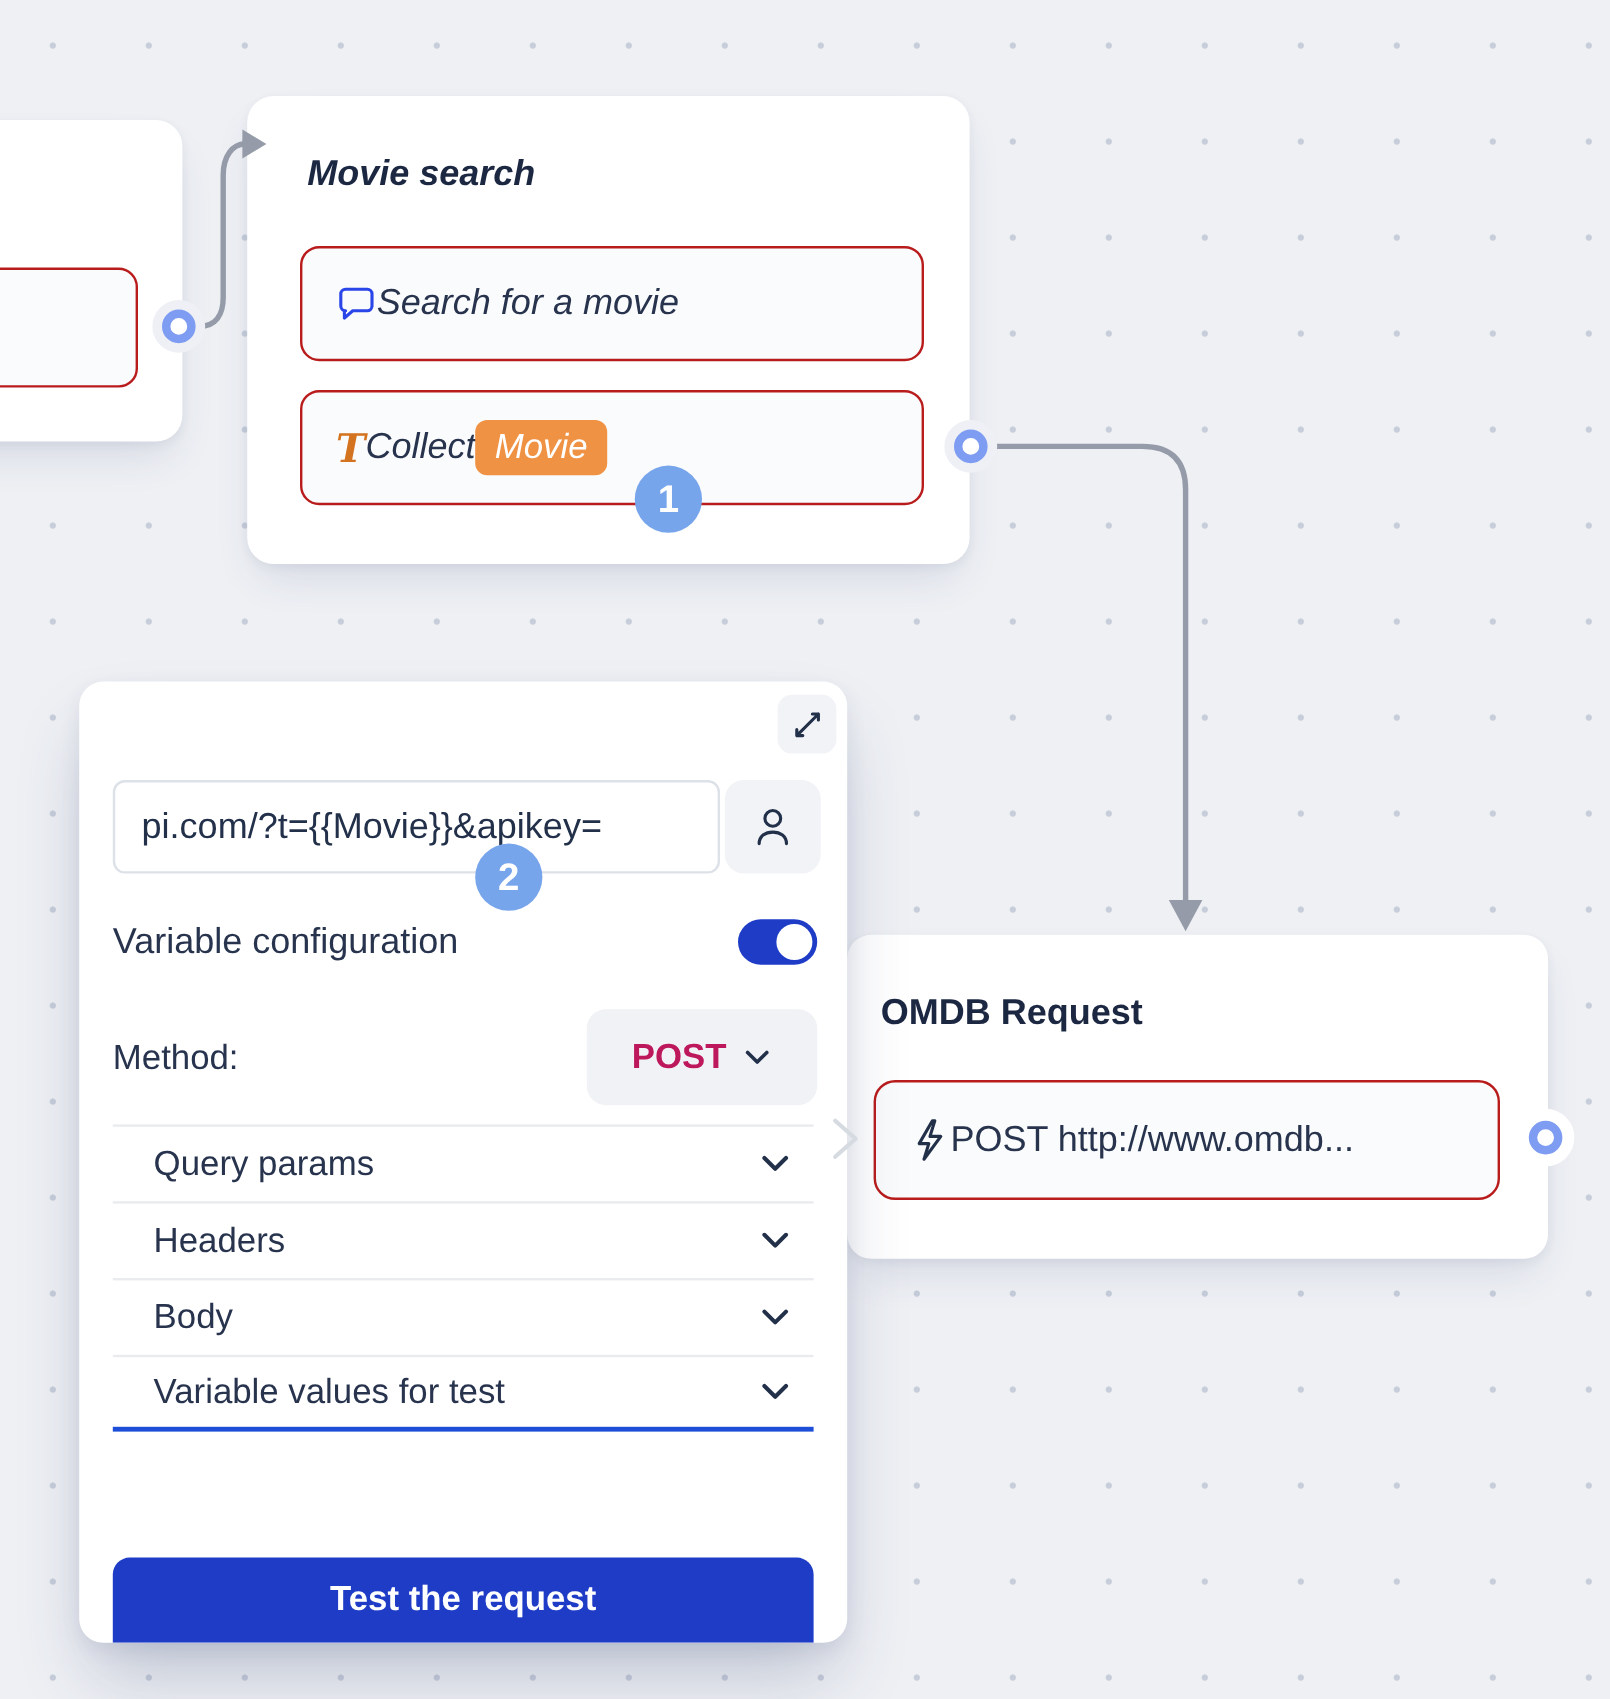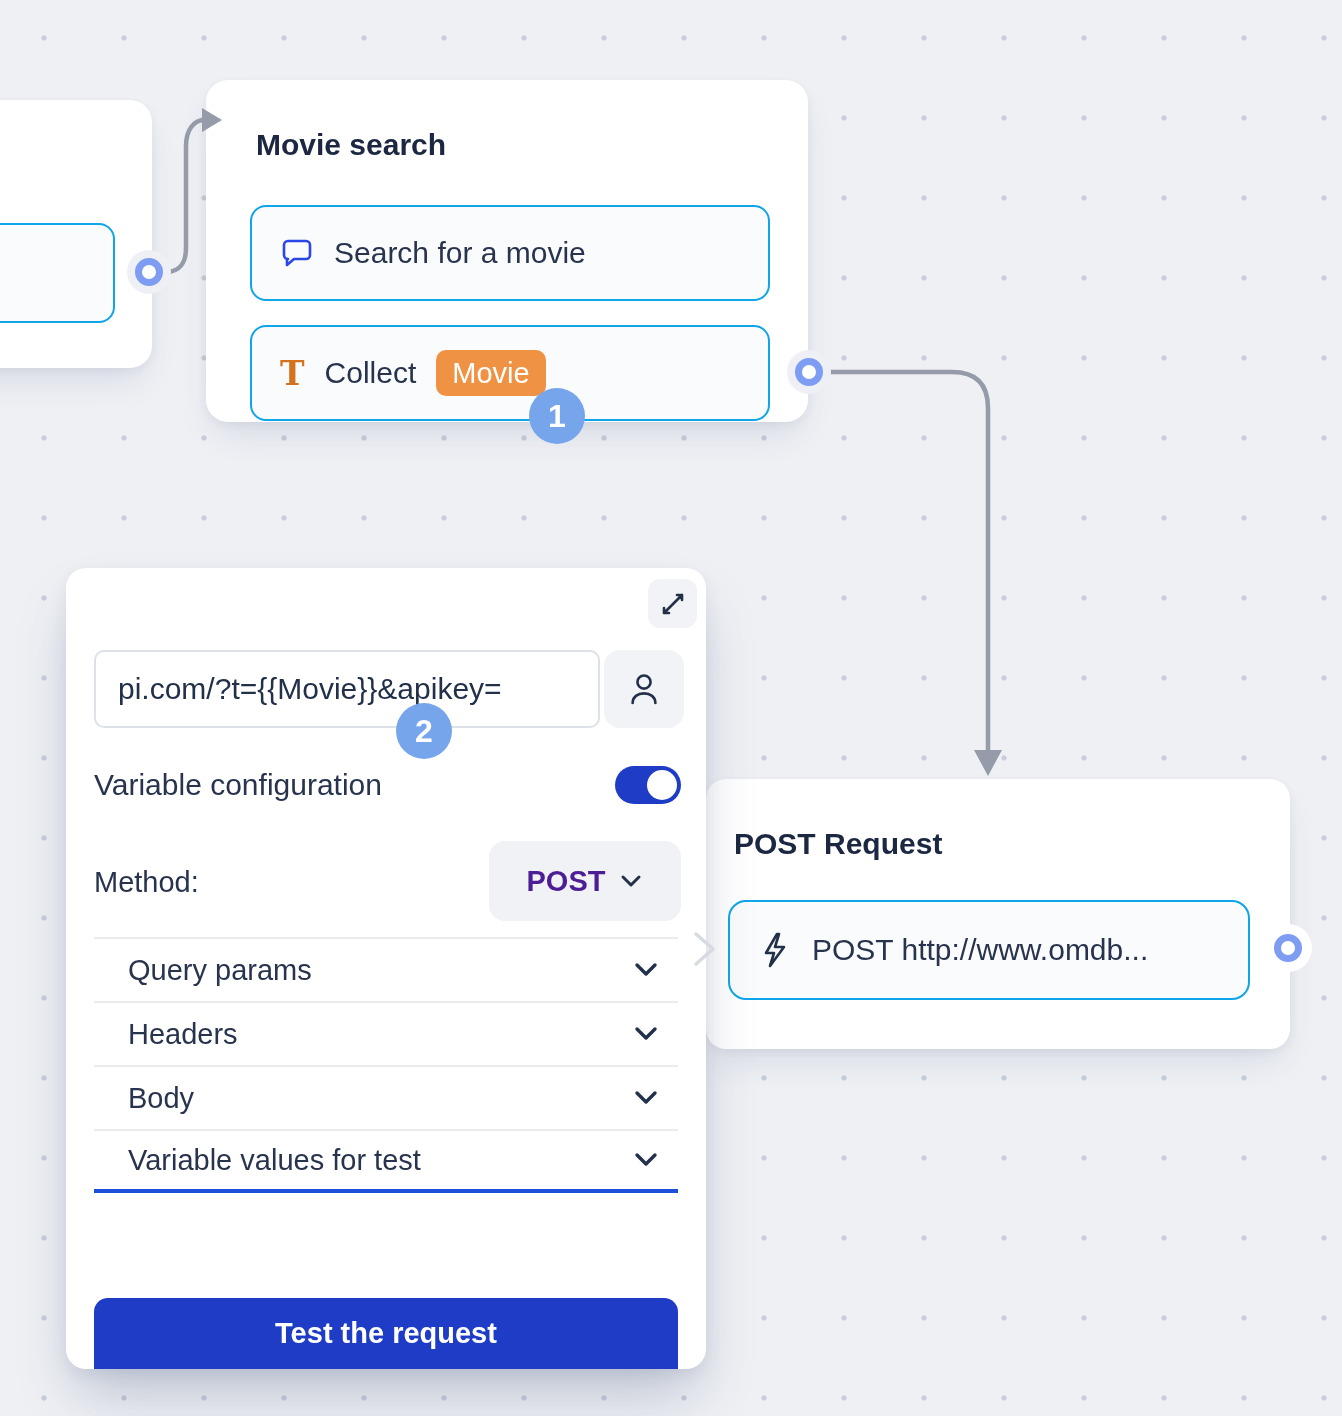--- a/index.html
+++ b/index.html
@@ -11,22 +11,22 @@
     font-family:"Liberation Sans","DejaVu Sans",sans-serif;
     color:#28344e;
   }
   .card{
     position:absolute;background:#fff;border-radius:22px;
     box-shadow:0 18px 36px -10px rgba(50,65,110,.14),0 3px 8px rgba(50,65,110,.06);
     z-index:1;
   }
   .node-title{font-size:30px;font-weight:700;color:#1c2742;position:absolute;white-space:nowrap;}
   .node-item{
-    position:absolute;display:flex;align-items:center;gap:20px;
-    background:#fafbfc;border:2px solid #0ea5e9;border-radius:16px;
+    position:absolute;display:flex;align-items:center;
+    background:#fafbfc;border:2px solid #b91c1c;border-radius:16px;
     padding-left:28px;box-sizing:border-box;font-size:30px;color:#28344e;white-space:nowrap;overflow:hidden;text-align:center;
   }
   .svg-layer{position:absolute;left:0;top:0;z-index:2;pointer-events:none;}
   .port-halo{position:absolute;border-radius:50%;z-index:3;}
   .port-ring{position:absolute;border-radius:50%;background:#fff;border:7px solid #7e9df2;box-sizing:border-box;z-index:3;}
   .step-badge{
     position:absolute;width:56px;height:56px;border-radius:50%;background:#77a5ec;
     color:#fff;font-size:32px;font-weight:700;display:flex;align-items:center;justify-content:center;
     z-index:5;
   }
@@ -44,21 +44,21 @@
     border:2px solid #dde1e8;border-radius:10px;background:#fff;display:flex;align-items:center;
     padding:0 6px 0 22px;font-size:30px;color:#22304a;white-space:nowrap;overflow:hidden;
   }
   .panel-label{position:absolute;left:28px;font-size:29px;color:#28344e;white-space:nowrap;}
   .toggle{
     position:absolute;left:549px;top:198px;width:66px;height:38px;border-radius:19px;background:#1e3cc6;
   }
   .toggle .knob{position:absolute;right:4px;top:4px;width:30px;height:30px;border-radius:50%;background:#fff;}
   .method-select{
     position:absolute;left:423px;top:273px;width:192px;height:80px;border-radius:16px;background:#f1f2f5;
-    display:flex;align-items:center;justify-content:center;gap:14px;font-size:29px;font-weight:600;color:#4c1d95;cursor:pointer;
+    display:flex;align-items:center;justify-content:center;gap:14px;font-size:29px;font-weight:600;color:#be185d;cursor:pointer;
   }
   .sections{position:absolute;left:28px;top:369px;width:584px;}
   .section-row{
     height:64px;border-top:2px solid #e9ebef;display:flex;align-items:center;justify-content:space-between;
     padding:0 18px 0 34px;box-sizing:border-box;font-size:29px;color:#28344e;cursor:pointer;
   }
   .section-row:last-child{border-bottom:4px solid #1d4ed8;}
   .test-btn{
     position:absolute;left:28px;bottom:0;width:584px;height:71px;background:#1e3cc6;border:none;
     border-radius:14px 14px 0 0;color:#fff;font-size:29px;font-weight:600;font-family:inherit;cursor:pointer;
@@ -68,41 +68,41 @@
   }
   .t-glyph{font-family:"DejaVu Serif","Liberation Serif",serif;font-weight:700;font-size:33px;color:#d4731f;line-height:1;}
 </style>
 </head>
 <body>
 
 <div class="card" style="left:-448px;top:100px;width:600px;height:268px;">
   <div class="node-item" style="left:148px;top:123px;width:415px;height:100px;"></div>
 </div>
 
-<div class="card" style="left:206px;top:80px;width:602px;height:342px;">
+<div class="card" style="left:206px;top:80px;width:602px;height:390px;font-style:italic;">
   <div class="node-title" style="left:50px;top:48px;">Movie search</div>
 
   <div class="node-item" style="left:44px;top:125px;width:520px;height:96px;">
     <span style="display:flex;">
       <svg width="34" height="34" viewBox="0 0 34 34" fill="none">
         <path d="M8 5h18a4 4 0 0 1 4 4v10a4 4 0 0 1-4 4H14l-7 6v-6h1a4 4 0 0 1-4-4V9a4 4 0 0 1 4-4z" stroke="#2b46e8" stroke-width="2.6" stroke-linejoin="round" stroke-linecap="round"></path>
       </svg>
     </span>
     <span>Search for a movie</span>
   </div>
 
   <div class="node-item" style="left:44px;top:245px;width:520px;height:96px;">
     <span class="t-glyph">T</span>
     <span>Collect</span>
     <span class="badge-var">Movie</span>
   </div>
 </div>
 
 <div class="card" style="left:706px;top:779px;width:584px;height:270px;border-radius:20px;">
-  <div class="node-title" style="left:28px;top:48px;">POST Request</div>
+  <div class="node-title" style="left:28px;top:48px;">OMDB Request</div>
   <div class="node-item" style="left:22px;top:121px;width:522px;height:100px;border-radius:18px;">
     <span style="display:flex;">
       <svg width="34" height="38" viewBox="0 0 34 38" fill="none">
         <path d="M19 3 8 22h8l-4 13 14-19h-9l4-13z" stroke="#22304a" stroke-width="2.6" stroke-linejoin="round"></path>
       </svg>
     </span>
     <span>POST http://www.omdb...</span>
   </div>
 </div>
 

